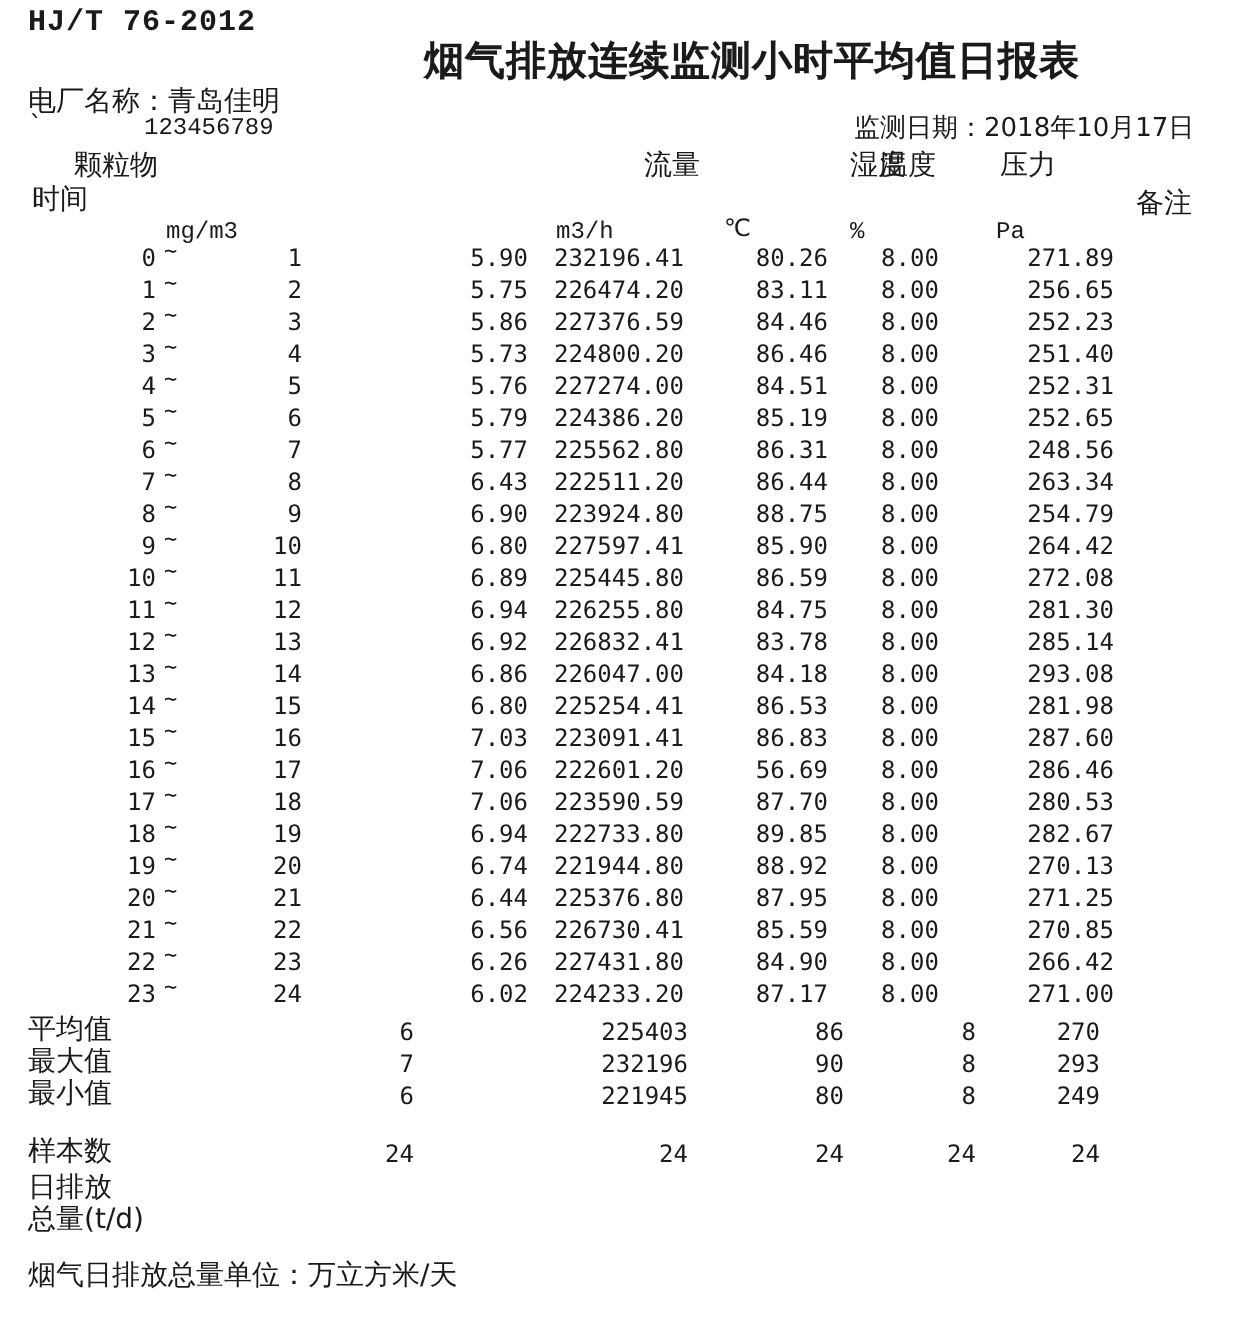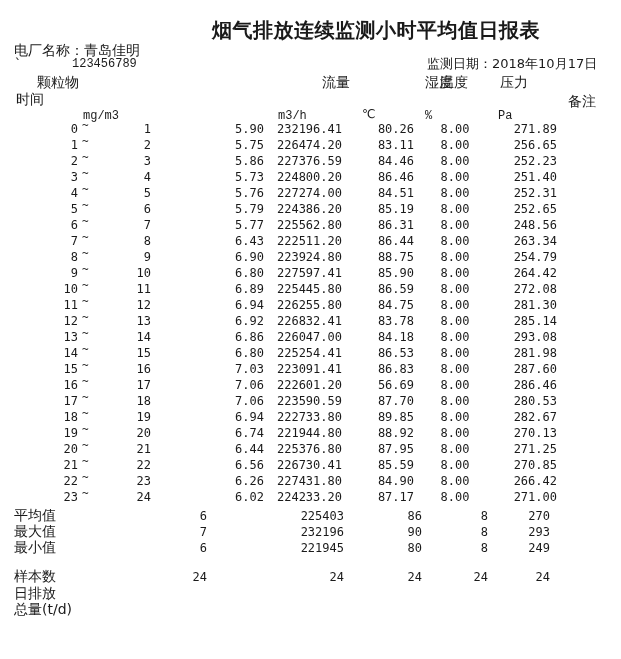--- a/index.html
+++ b/index.html
@@ -49,20 +49,21 @@
   .s5{left:484px;width:66px;}
   .lbl-daily1{left:14px;top:585px;}
   .lbl-daily2{left:14px;top:601px;}
   .footer-note{left:14px;top:629px;}
 </style>
 </head>
 <body>
 
 <div class="page">
 
+  <div class="abs std">HJ/T 76-2012</div>
   <div class="abs title cjk" style="font-size:20px;font-weight:bold;">烟气排放连续监测小时平均值日报表</div>
 
   <div class="abs plant-line cjk"><span>电厂名称：</span><span>青岛佳明</span></div>
   <div class="abs plant-mark">`</div>
   <div class="abs plant-code mono">123456789</div>
 
   <div class="abs date-line cjk" style="font-size:13px;"><span>监测日期：</span><span>2018年10月17日</span></div>
 
   <div class="abs h-keliwu cjk">颗粒物</div>
   <div class="abs h-liuliang cjk">流量</div>
@@ -351,14 +352,15 @@
     <span class="c s1">24</span>
     <span class="c s2">24</span>
     <span class="c s3">24</span>
     <span class="c s4">24</span>
     <span class="c s5">24</span>
   </div>
 
   <div class="abs lbl-daily1 cjk">日排放</div>
   <div class="abs lbl-daily2 cjk">总量(t/d)</div>
 
+  <div class="abs footer-note cjk">烟气日排放总量单位：万立方米/天</div>
 
 </div>
 
 </body></html>

